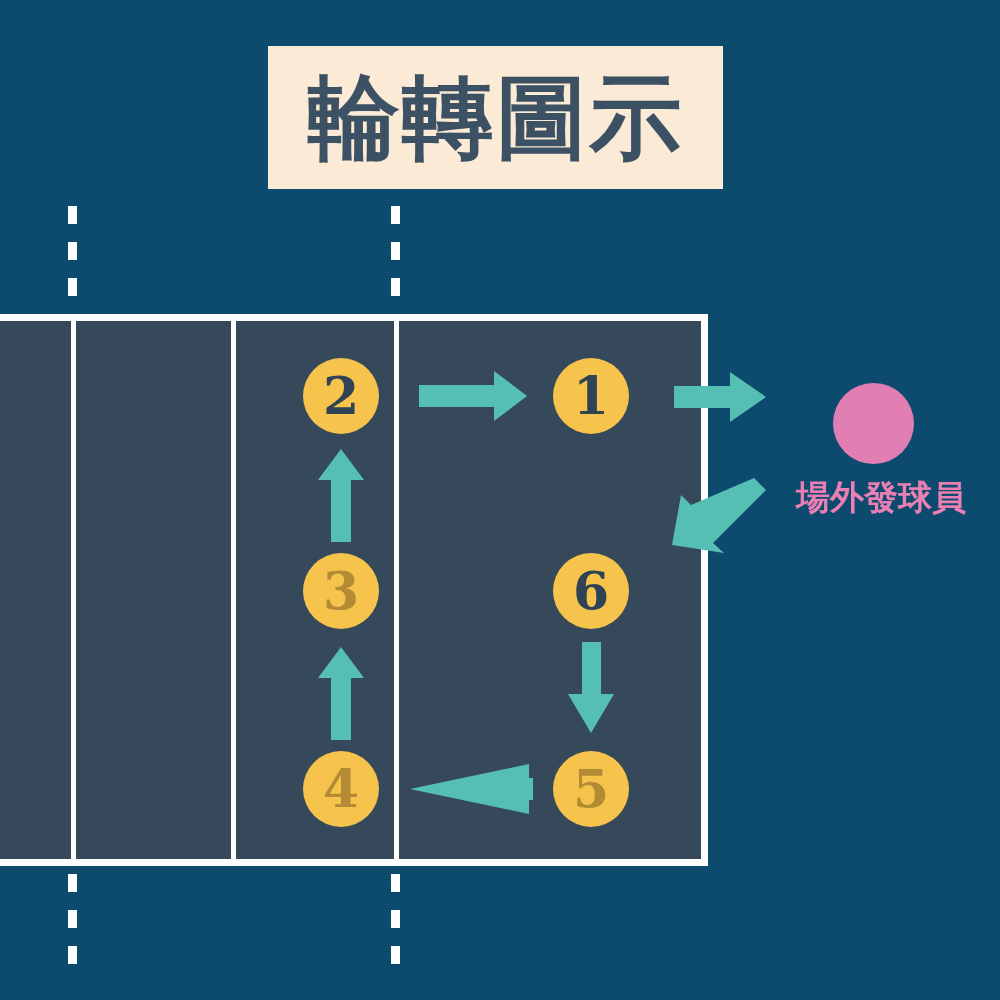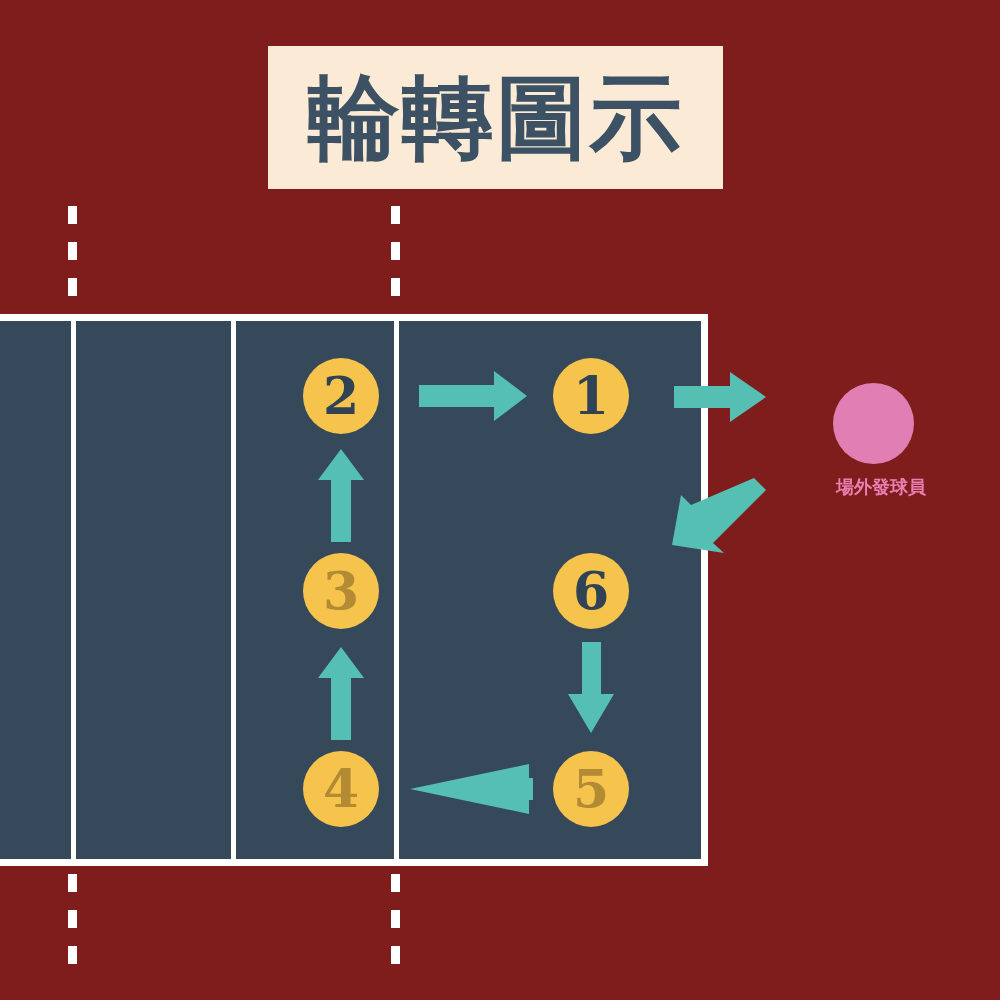--- a/index.html
+++ b/index.html
@@ -4,21 +4,21 @@
 <style>
   html, body {
     margin: 0;
     padding: 0;
     background: #506273;
   }
   #stage {
     position: relative;
     width: 1000px;
     height: 1000px;
-    background: #7f1d1d;
+    background: #0c4a6e;
     overflow: hidden;
     font-family: "Liberation Sans", "DejaVu Sans", sans-serif;
   }
 
   
   #title-plaque {
     position: absolute;
     left: 268px;
     top: 46px;
     width: 455px;
@@ -97,21 +97,21 @@
     border-radius: 50%;
     background: #e17fb4;
   }
   #server-label {
     position: absolute;
     left: 796px;
     top: 475px;
     width: 170px;
     text-align: center;
     font-family: "DejaVu Sans", "Liberation Sans", sans-serif;
-    font-size: 18px;
+    font-size: 34px;
     font-weight: 700;
     color: #e97fb2;
     white-space: nowrap;
   }
 
   
   #arrow-layer {
     position: absolute;
     left: 0; top: 0;
     width: 1000px; height: 1000px;

